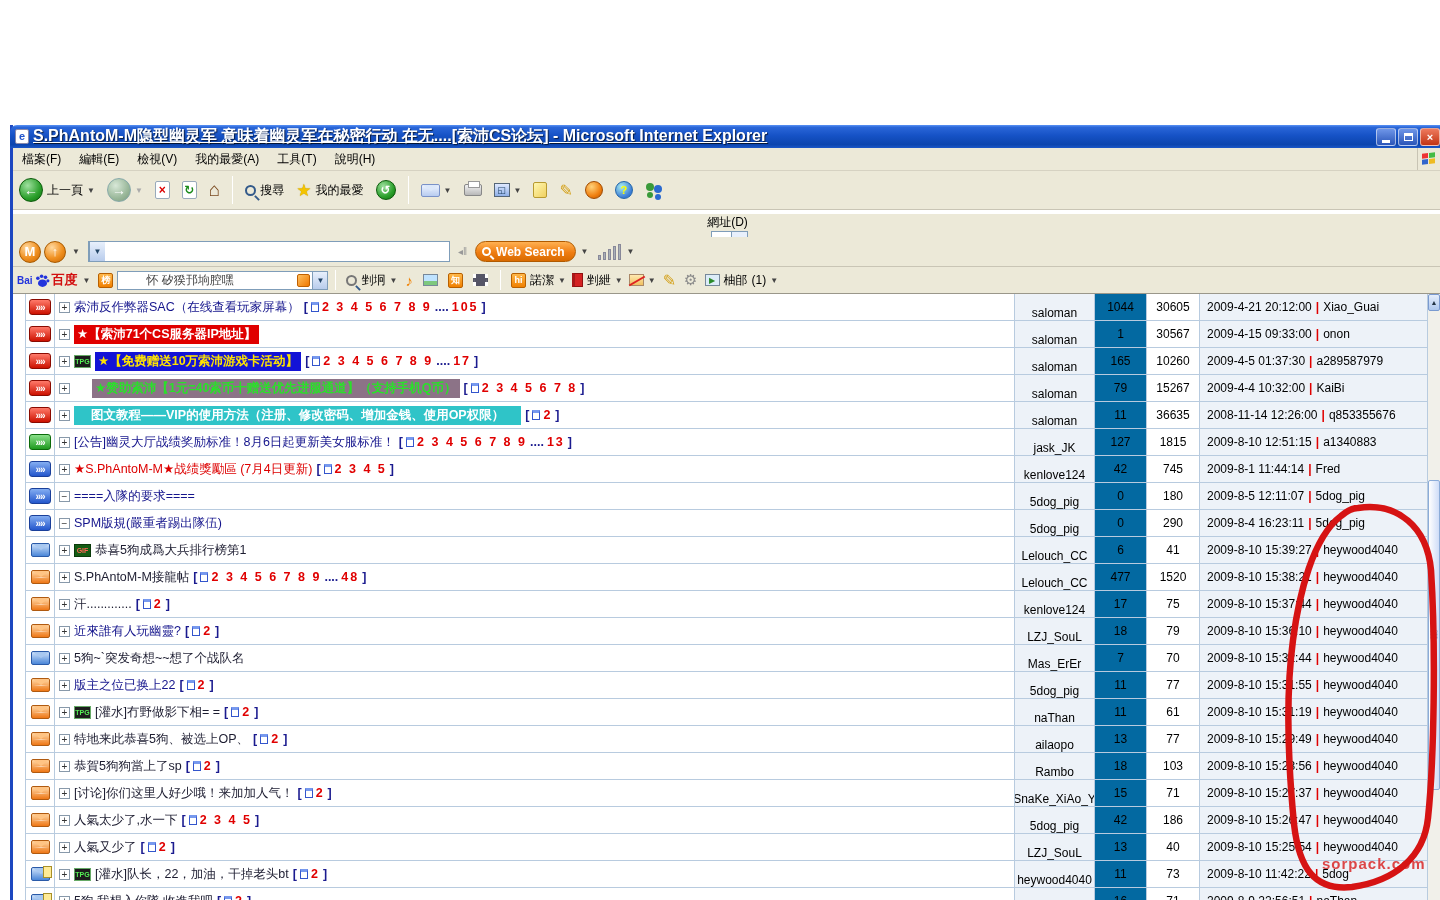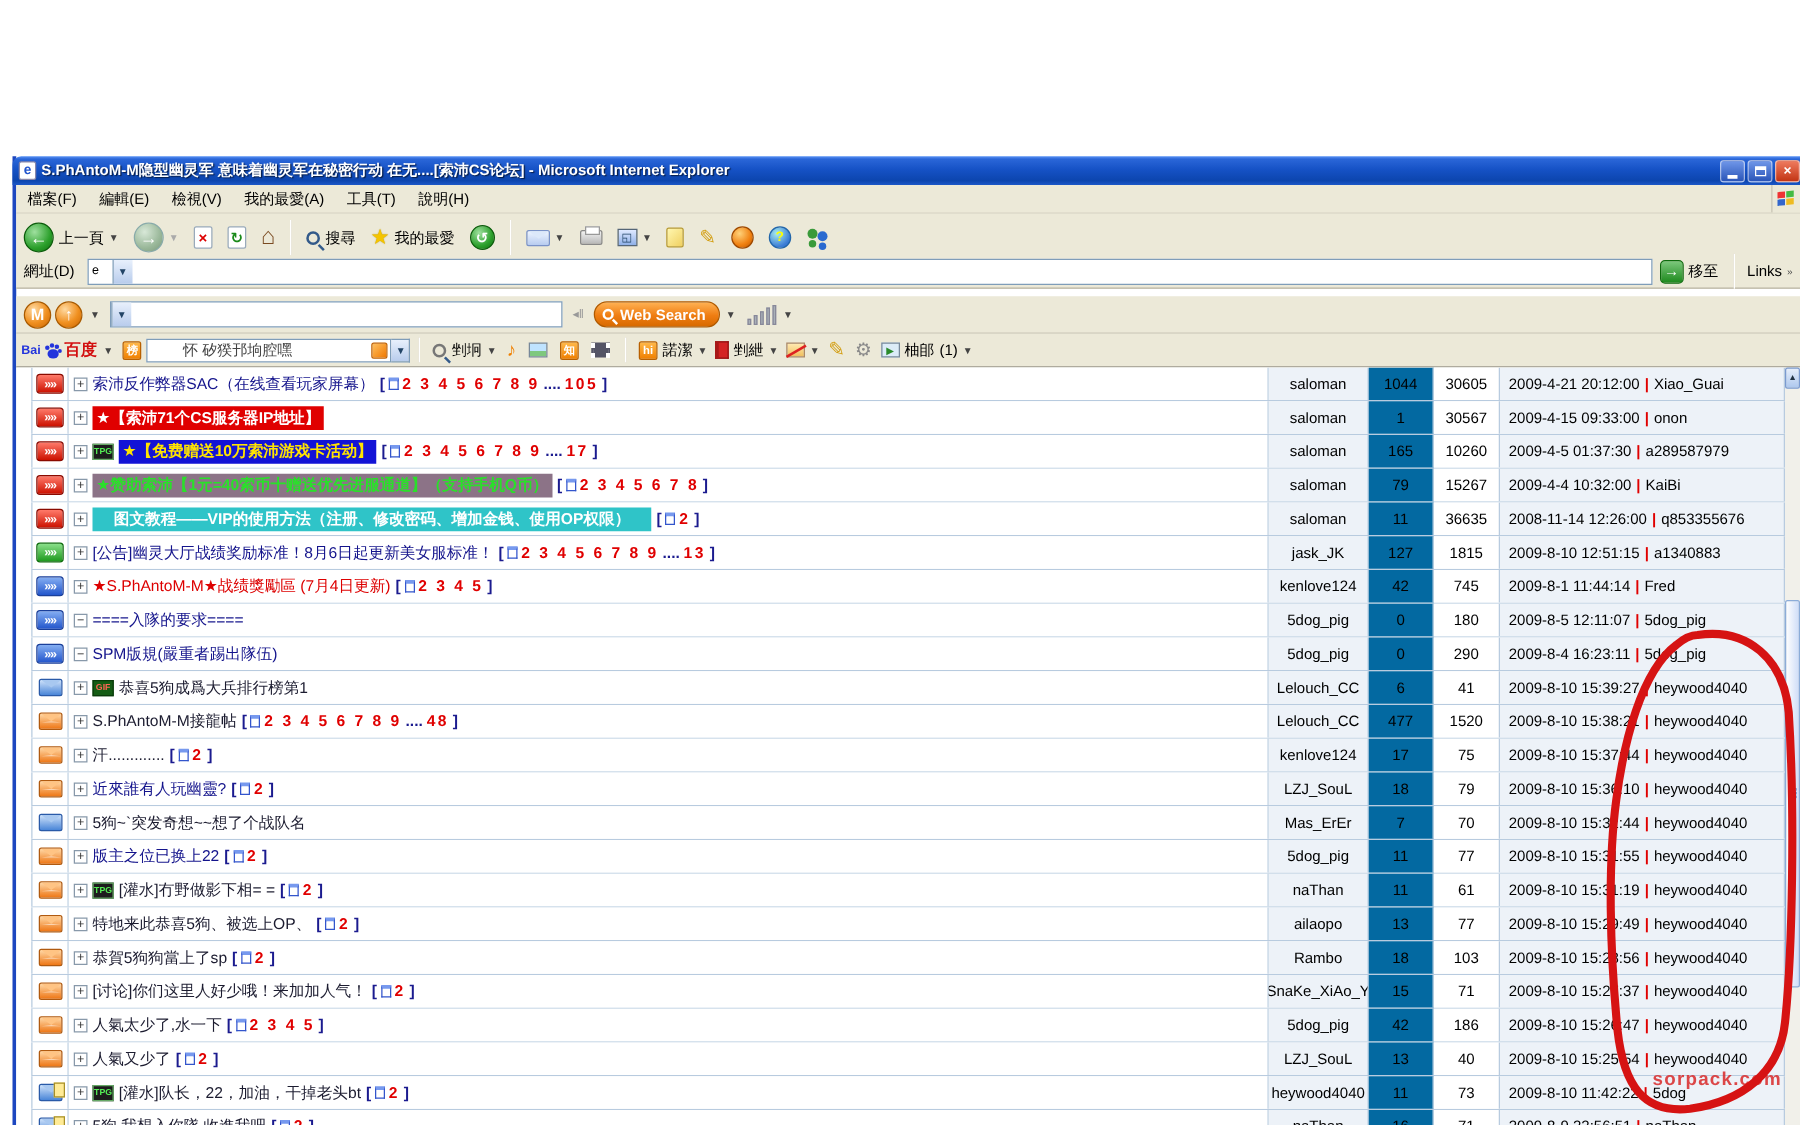--- a/index.html
+++ b/index.html
@@ -7,21 +7,21 @@
     font-family:"Liberation Sans","DejaVu Sans",sans-serif;}
   #screen{position:relative;width:1440px;height:900px;background:#fff;overflow:hidden;}
 
   
   #win{position:absolute;left:10px;top:125px;width:1430px;height:775px;border-left:3px solid #1d47c0;}
   #titlebar{position:absolute;left:10px;top:125px;width:1430px;height:23px;
     background:linear-gradient(180deg,#5a93f5 0%,#2a66d8 10%,#1652c6 45%,#0c45ae 85%,#1b57c8 100%);
     border-top-left-radius:7px;display:flex;align-items:center;color:#fff;}
   #titlebar .doc-ic16{width:14px;height:15px;margin:0 4px 0 5px;background:#fff;border:1px solid #88a;
     color:#2255cc;font-weight:bold;font-size:11px;line-height:13px;text-align:center;border-radius:2px;}
-  #title-text{font-size:12px;font-weight:bold;text-shadow:1px 1px 1px #000a;white-space:nowrap;overflow:hidden;flex:1;}
+  #title-text{font-size:16px;font-weight:bold;text-shadow:1px 1px 1px #000a;white-space:nowrap;overflow:hidden;flex:1;text-decoration:underline;}
   .capbtn{width:20px;height:18px;margin-left:2px;border-radius:3px;border:1px solid #ffffff88;
     display:flex;align-items:center;justify-content:center;color:#fff;font-size:11px;font-weight:bold;}
   .capbtn.b-min,.capbtn.b-rst{background:linear-gradient(180deg,#6f96e8,#2a55b8);}
   .capbtn.b-cls{background:linear-gradient(180deg,#ee7a5e,#c23414);}
   .glyph-min{display:block;width:8px;height:3px;background:#fff;margin-top:9px;}
   .glyph-rst{display:block;width:9px;height:8px;border:1px solid #fff;border-top-width:3px;}
 
   #menubar{position:absolute;left:13px;top:148px;width:1427px;height:23px;background:#ece9d8;
     border-bottom:1px solid #d6d2c2;display:flex;align-items:center;font-size:12px;color:#000;}
   #menubar .mi{padding:3px 9px;}
@@ -55,22 +55,22 @@
   .note-y{width:14px;height:16px;background:linear-gradient(135deg,#fff7b0,#f0d060);border:1px solid #b89a30;border-radius:2px;}
   .pencil{color:#d4a017;font-size:16px;}
   .ball-o{width:18px;height:18px;border-radius:50%;background:radial-gradient(circle at 35% 30%,#ffd27a,#f08010 60%,#b85400);border:1px solid #a04a00;}
   .globe-q{width:18px;height:18px;border-radius:50%;background:radial-gradient(circle at 35% 30%,#aee,#3a7bd5 70%);border:1px solid #26a;
     color:#ff0;font-size:11px;font-weight:bold;display:flex;align-items:center;justify-content:center;}
   .ppl{width:18px;height:18px;position:relative;}
   .ppl::before,.ppl::after{content:"";position:absolute;width:8px;height:8px;border-radius:50%;}
   .ppl::before{left:1px;top:2px;background:#3a9a3a;box-shadow:0 8px 0 -1px #3a9a3a;}
   .ppl::after{left:9px;top:4px;background:#2a6ad0;box-shadow:0 8px 0 -1px #2a6ad0;}
 
-  #addrbar{position:absolute;left:13px;top:204px;width:1427px;height:27px;background:#ece9d8;
-    border-bottom:1px solid #b8b4a2;display:flex;align-items:center;font-size:12px;}
+  #addrbar{position:absolute;left:13px;top:214px;width:1427px;height:27px;background:#ece9d8;
+    border-bottom:1px solid #b8b4a2;display:flex;align-items:center;font-size:12px;flex-direction:column;}
   #addr-input{position:relative;height:21px;flex:0 0 1252px;background:#fff;border:1px solid #7f9db9;
     display:flex;align-items:center;margin-left:6px;}
   #addr-input .url{font-size:12px;color:#000;white-space:nowrap;overflow:hidden;flex:1;}
   .combo-btn{width:16px;height:100%;background:linear-gradient(180deg,#e8f0fc,#b8ccec);border-left:1px solid #7f9db9;
     display:flex;align-items:center;justify-content:center;font-size:8px;color:#246;}
   .go-ic{width:19px;height:19px;border-radius:4px;background:linear-gradient(180deg,#7cc87c,#1e8a1e);border:1px solid #0c6a0c;
     color:#fff;font-weight:bold;display:flex;align-items:center;justify-content:center;font-size:12px;}
 
   #msnbar{position:absolute;left:13px;top:237px;width:1427px;height:30px;background:#ece9d8;
     border-bottom:1px solid #c9c5b5;display:flex;align-items:center;font-size:12px;}
@@ -108,21 +108,21 @@
   .gear{color:#8a8a8a;font-size:15px;}
   .bsep{width:1px;height:20px;background:#c6c2b2;margin:0 7px;border-right:1px solid #fff;}
 
   
   #content{position:absolute;left:13px;top:294px;width:1415px;height:606px;background:#fff;overflow:hidden;}
   .frow{position:absolute;left:12px;width:1403px;height:27px;display:flex;font-size:12px;
     border-bottom:1px solid #b8cbdf;}
   .cell{display:flex;align-items:center;border-right:1px solid #b8cbdf;height:100%;}
   .c-icon{width:30px;justify-content:center;border-left:1px solid #b8cbdf;background:#fff;}
   .c-title{width:960px;padding-left:4px;gap:4px;background:#fff;overflow:hidden;white-space:nowrap;}
-  .c-author{width:80px;justify-content:center;background:#edf2f8;overflow:hidden;}
+  .c-author{width:80px;justify-content:center;background:#edf2f8;overflow:hidden;align-items:flex-end;}
   .c-replies{width:52px;justify-content:center;background:#0369a1;}
   .c-views{width:53px;justify-content:center;background:#fff;}
   .c-date{width:228px;padding-left:7px;background:#edf2f8;gap:4px;white-space:nowrap;overflow:hidden;}
   .pipe{color:#e00000;font-weight:bold;}
   .expand{width:11px;height:11px;border:1px solid #8899aa;background:#fff;color:#333;font-size:10px;
     line-height:9px;text-align:center;flex:0 0 11px;}
   .s-icon{flex:0 0 auto;}
   .ic-arrows-red,.ic-arrows-green,.ic-arrows-blue{width:22px;height:16px;border-radius:3px;color:#fff;
     font-size:10px;font-weight:bold;letter-spacing:-1px;display:flex;align-items:center;justify-content:center;}
   .ic-arrows-red{background:linear-gradient(180deg,#ff7a6a,#cc1100);border:1px solid #8a0a00;}
@@ -135,21 +135,21 @@
   .ic-env-blue,.ic-env-note{background:linear-gradient(180deg,#cfe2fa,#4a86d8);border:1px solid #2a5aa8;}
   .ic-env-blue::before,.ic-env-note::before{content:"";position:absolute;left:1px;top:0;border-left:8px solid transparent;border-right:8px solid transparent;border-top:6px solid #a8c8f0;}
   .ic-env-note::after{content:"";position:absolute;right:-3px;top:-2px;width:7px;height:10px;background:#ffeb96;border:1px solid #a89028;}
   .tag{width:17px;height:13px;font-size:7px;font-weight:bold;display:flex;align-items:center;justify-content:center;flex:0 0 17px;}
   .tag-TPG{background:#1c1c1c;color:#55ee55;border:1px solid #6a6;}
   .tag-GIF{background:#145c14;color:#ff6655;border:1px solid #0a3a0a;}
   .t-link{font-size:12.5px;}
   .tc-blue{color:#14148c;} .tc-dark{color:#1c1c30;} .tc-red{color:#dd0000;}
   .st-hl-red{background:#e00000;color:#fff !important;font-weight:bold;padding:1px 3px;}
   .st-hl-blue{background:#1313d6;color:#ffe400 !important;font-weight:bold;padding:1px 3px;}
-  .st-hl-purple{background:#8c7387;color:#2ae02a !important;font-weight:bold;padding:1px 3px;}
+  .st-hl-purple{background:#8c7387;color:#2ae02a !important;font-weight:bold;padding:1px 3px;margin-left:18px;}
   .st-hl-cyan{background:#2fc4c8;color:#ffffff !important;font-weight:bold;padding:1px 17px;}
   .pages{display:flex;align-items:center;gap:3px;color:#1b1b8f;font-weight:bold;font-size:12.5px;}
   .doc-pg{width:8px;height:10px;background:#fff;border:1px solid #3355cc;border-top:3px solid #7799ee;flex:0 0 8px;}
   .pg-n,.pg-l{color:#e00000;font-weight:bold;letter-spacing:2px;}
   .pg-d{color:#1b1b8f;letter-spacing:0;}
 
   
   #vscroll{position:absolute;left:1428px;top:294px;width:12px;height:606px;background:#f1f0ea;}
   .sc-btn{position:absolute;left:0;width:12px;height:17px;background:linear-gradient(180deg,#e6eefb,#aec8ee);
     border:1px solid #7a9ad0;border-radius:2px;color:#234;font-size:7px;display:flex;align-items:center;justify-content:center;}

